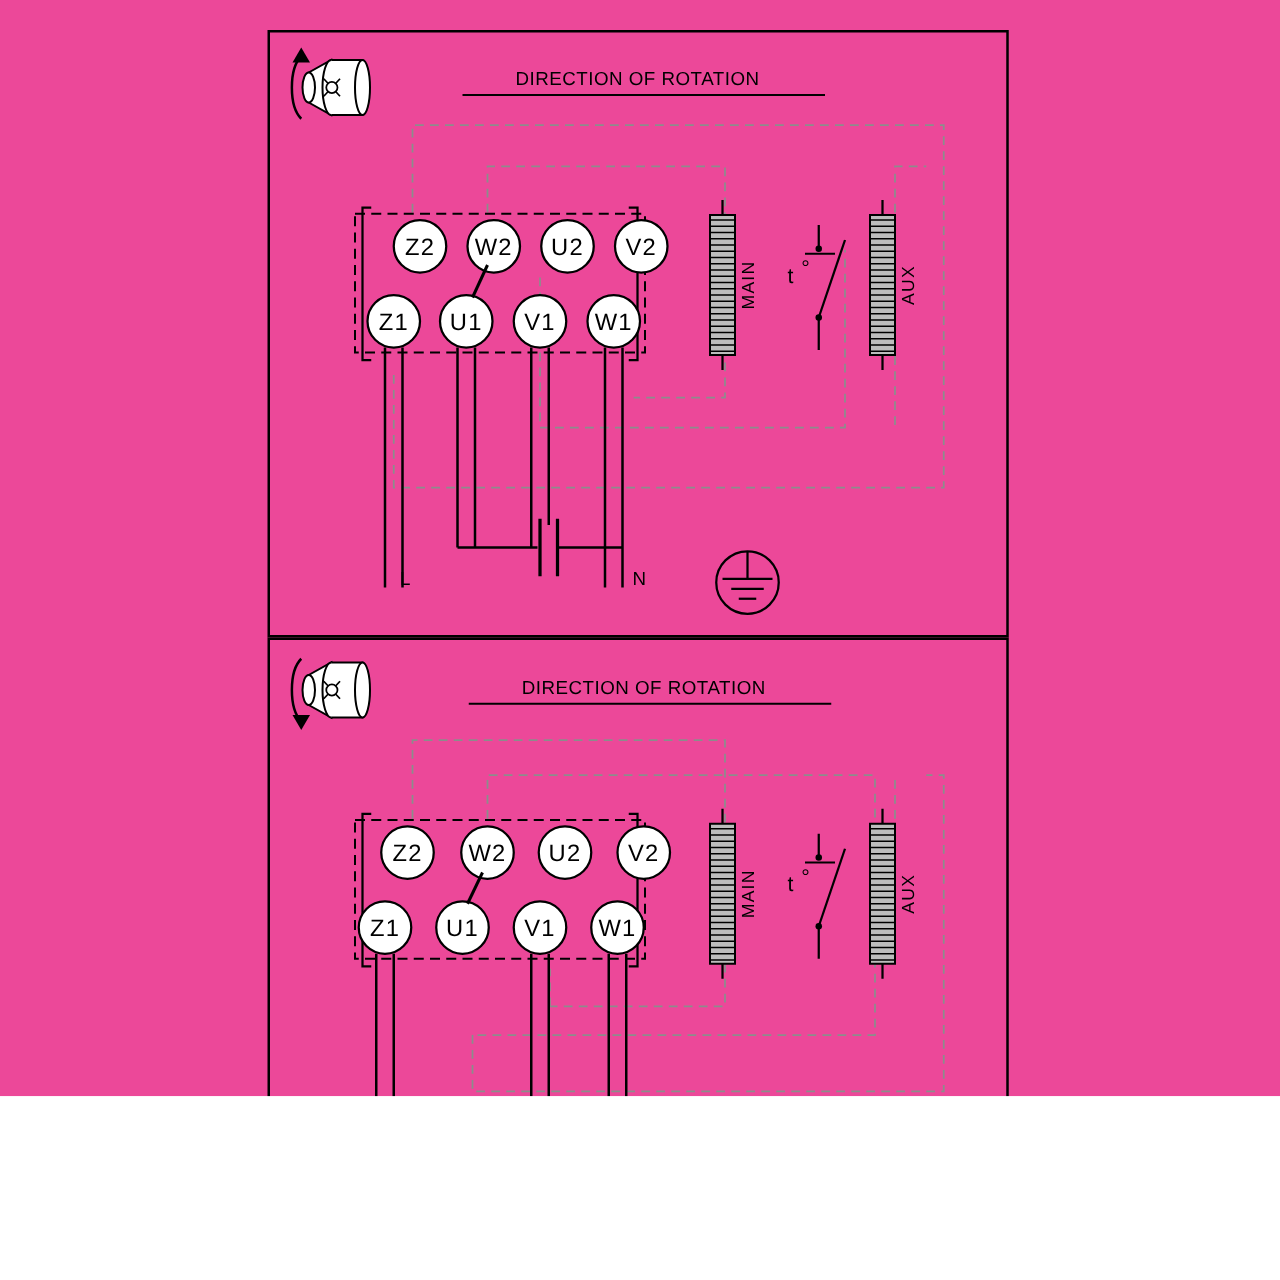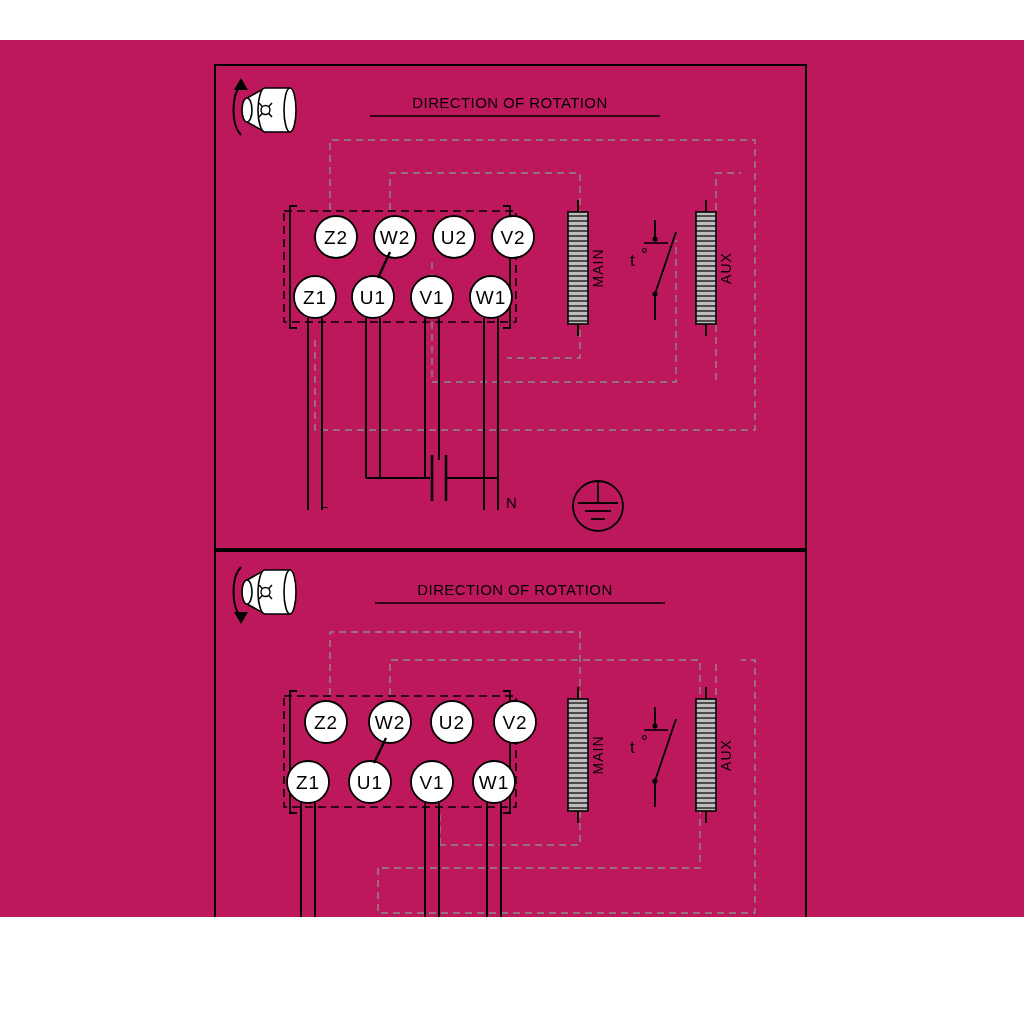--- a/index.html
+++ b/index.html
@@ -5,23 +5,22 @@
   html, body {
     margin: 0;
     padding: 0;
     background: #ffffff;
     font-family: "Liberation Sans", sans-serif;
   }
   #page {
     position: relative;
     width: 1024px;
     height: 877px;
-    background: #be185d;
+    background: #ec4899;
     overflow: hidden;
-    margin-top: 40px;
   }
   .panel-svg {
     display: block;
   }
   text {
     font-family: "Liberation Sans", sans-serif;
     fill: #000000;
   }
   .lbl-terminal {
     font-size: 19px;

